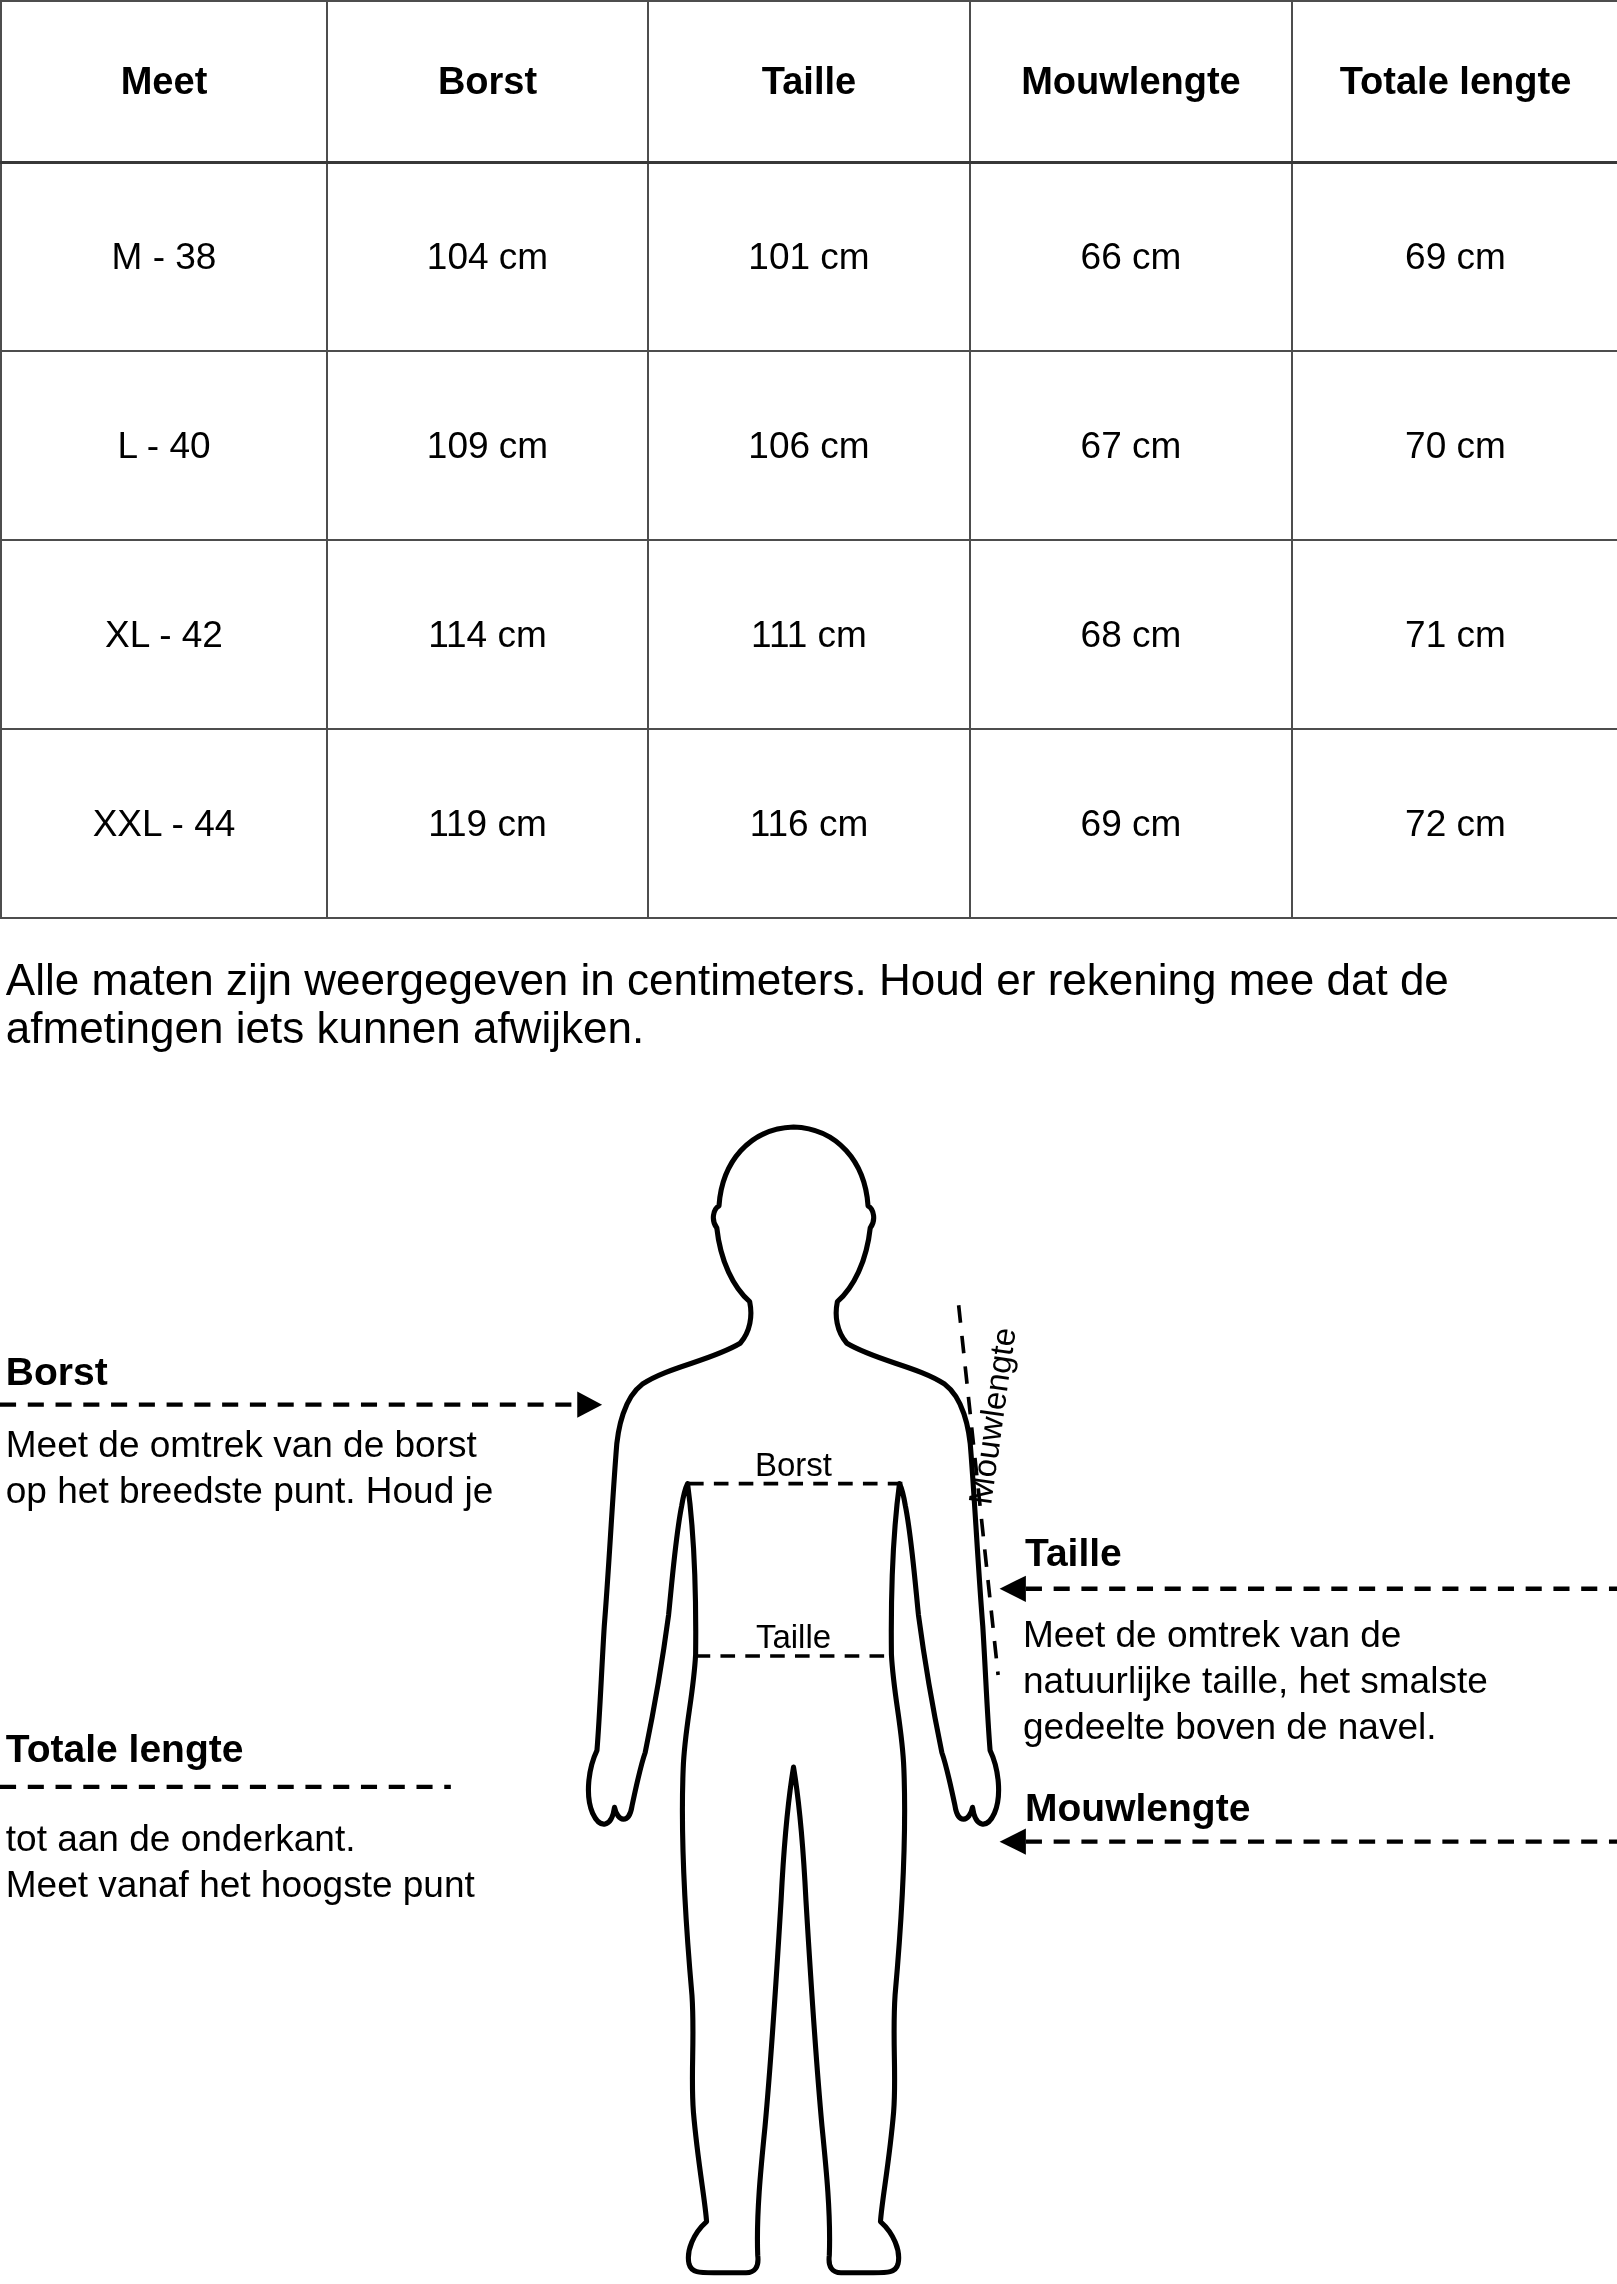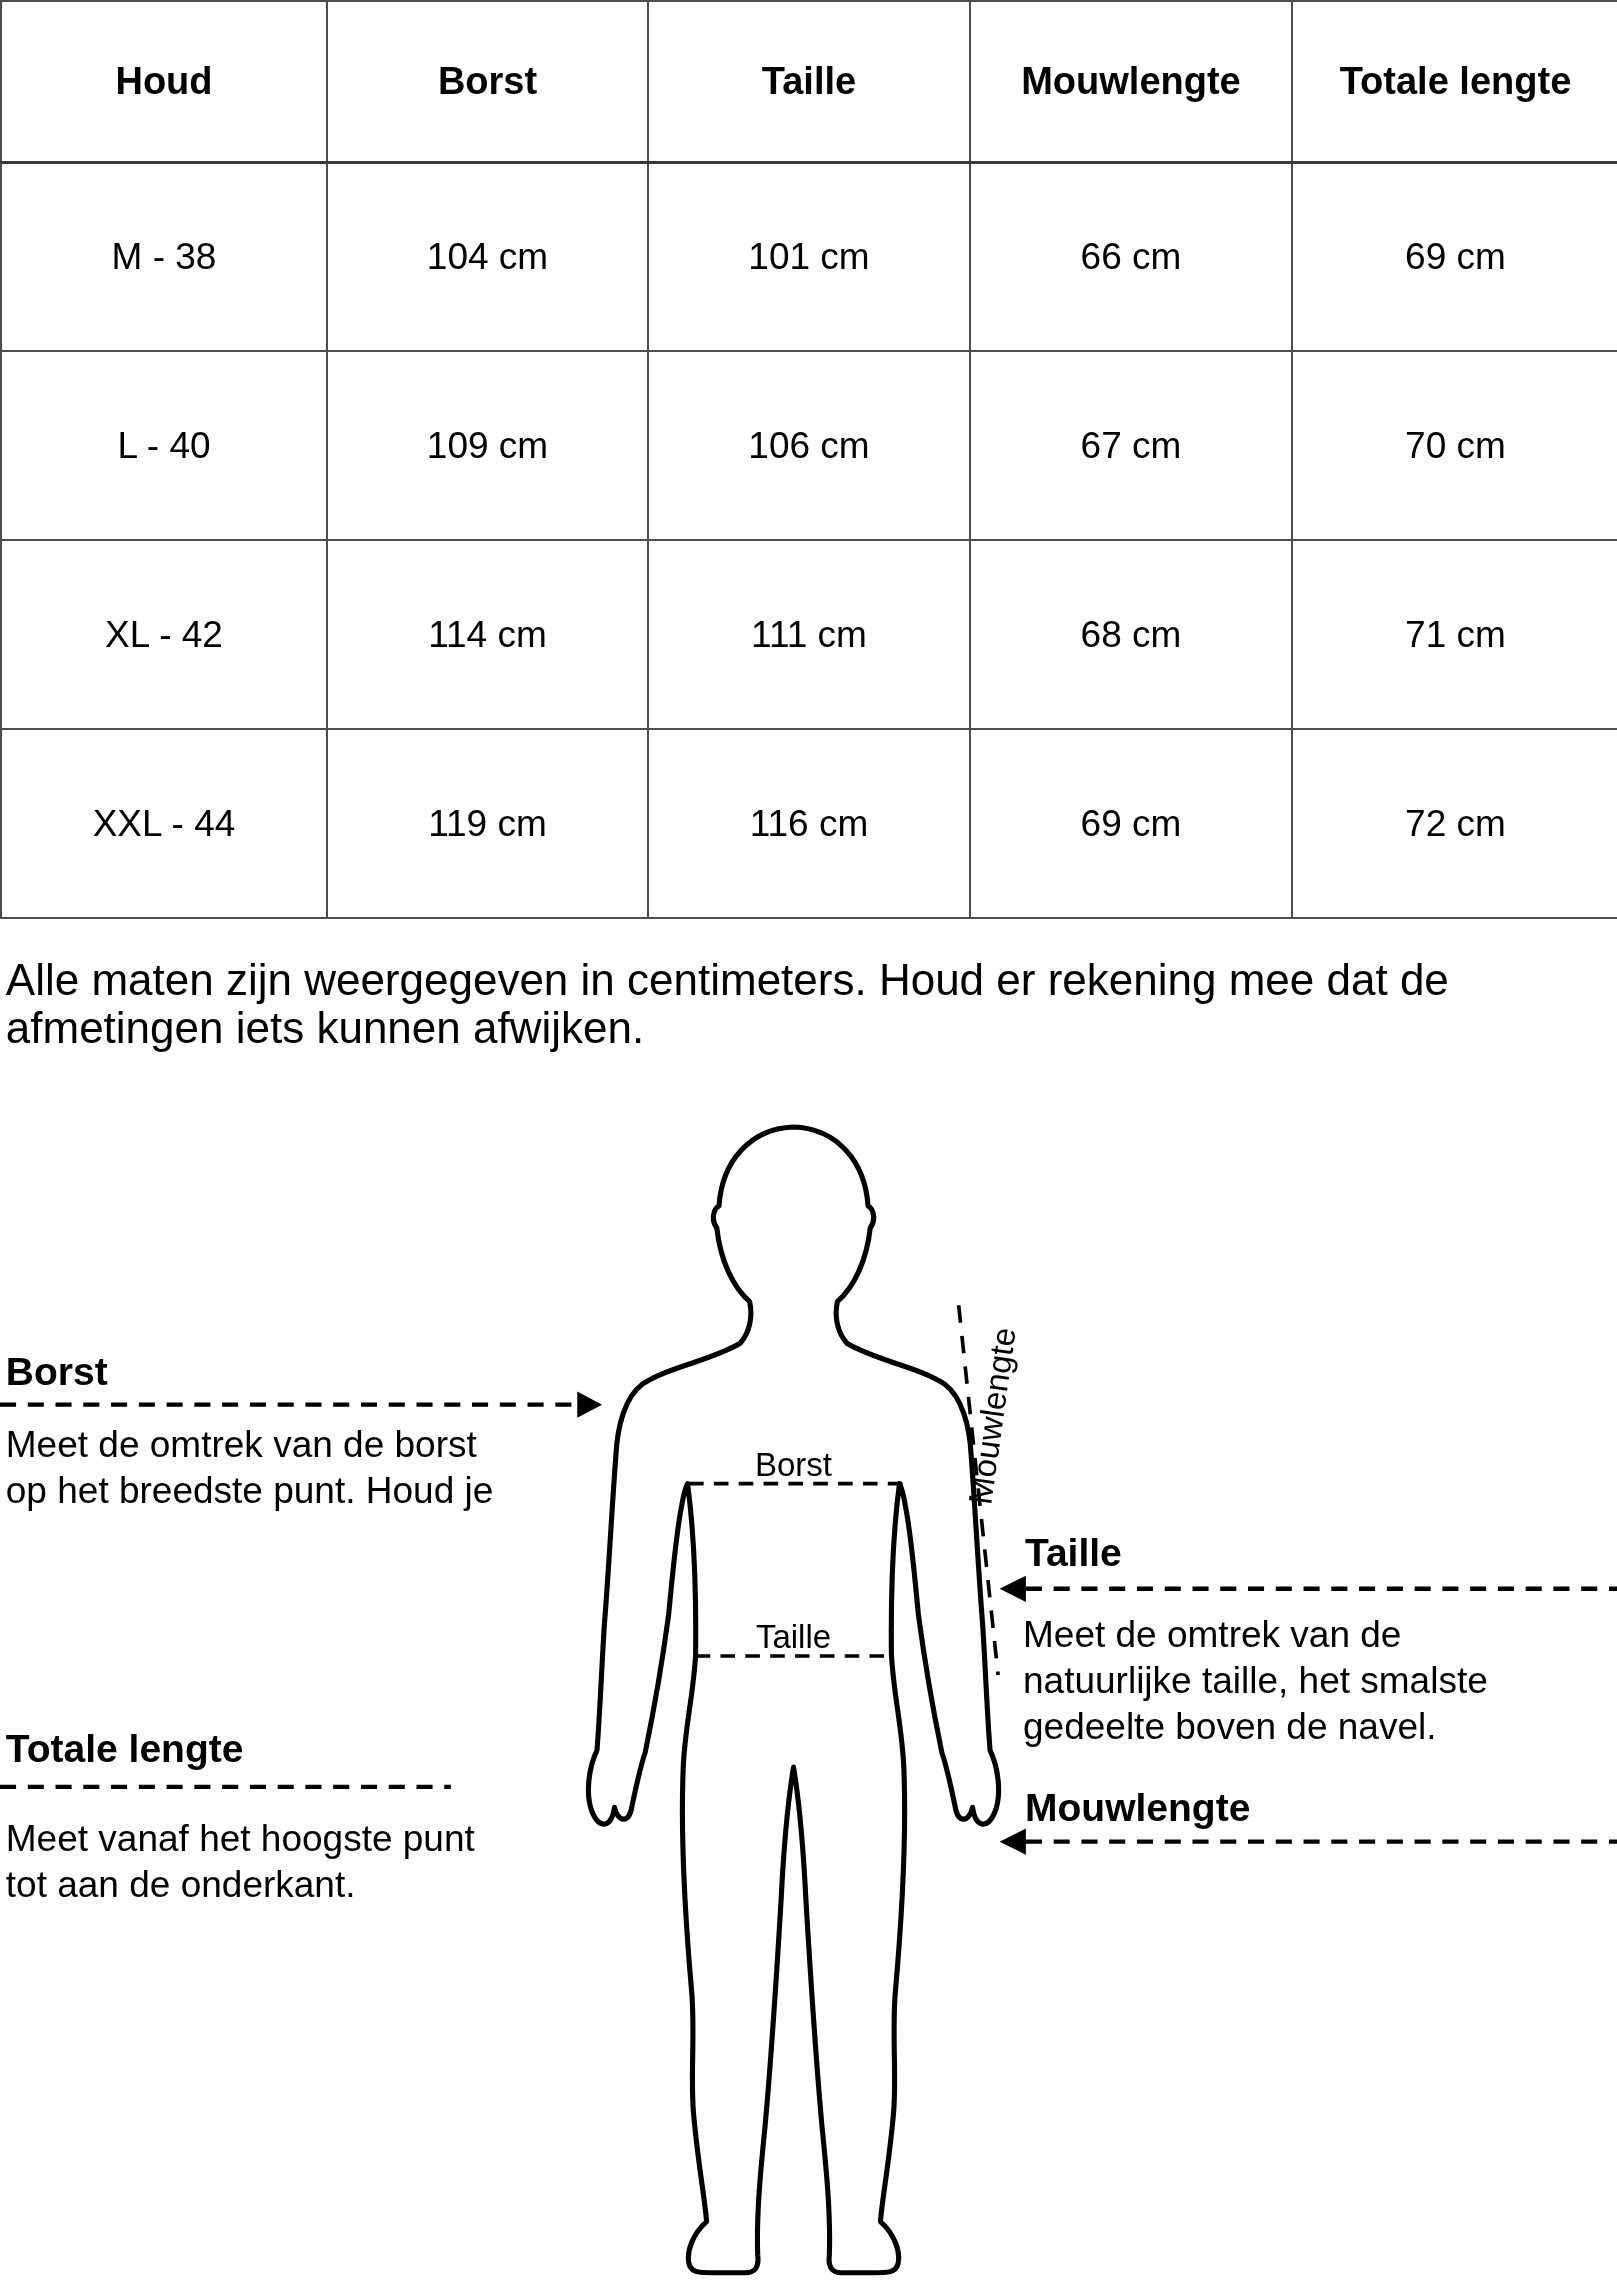--- a/index.html
+++ b/index.html
@@ -34,21 +34,21 @@
   <table class="size-table">
     <colgroup>
       <col style="width:326px">
         <col style="width:321px">
         <col style="width:322px">
       <col style="width:322px">
         <col style="width:327px">
     </colgroup>
     <thead>
       <tr>
-        <th>Houd</th>
+        <th>Meet</th>
         <th>Borst</th>
         <th>Taille</th>
         <th>Mouwlengte</th>
         <th>Totale lengte</th>
       </tr>
     </thead>
     <tbody>
       <tr>
         <td>M - 38</td>
         <td>104 cm</td>
@@ -162,22 +162,22 @@
   </svg>
 
   <div class="guide-title" style="left:5.8px;top:1352px;">Borst</div>
   <div class="guide-text" style="left:5.8px;top:1422px;">
     <div>Meet de omtrek van de borst</div>
     <div>op het breedste punt. Houd je</div>
   </div>
 
   <div class="guide-title" style="left:5.8px;top:1729px;">Totale lengte</div>
   <div class="guide-text" style="left:5.8px;top:1816px;">
+    <div>tot aan de onderkant.</div>
     <div>Meet vanaf het hoogste punt</div>
-    <div>tot aan de onderkant.</div>
   </div>
 
   <div class="guide-title" style="left:1025px;top:1533px;">Taille</div>
   <div class="guide-text" style="left:1023px;top:1612px;">
     <div>Meet de omtrek van de</div>
     <div>natuurlijke taille, het smalste</div>
     <div>gedeelte boven de navel.</div>
   </div>
 
   <div class="guide-title" style="left:1025px;top:1788px;">Mouwlengte</div>

